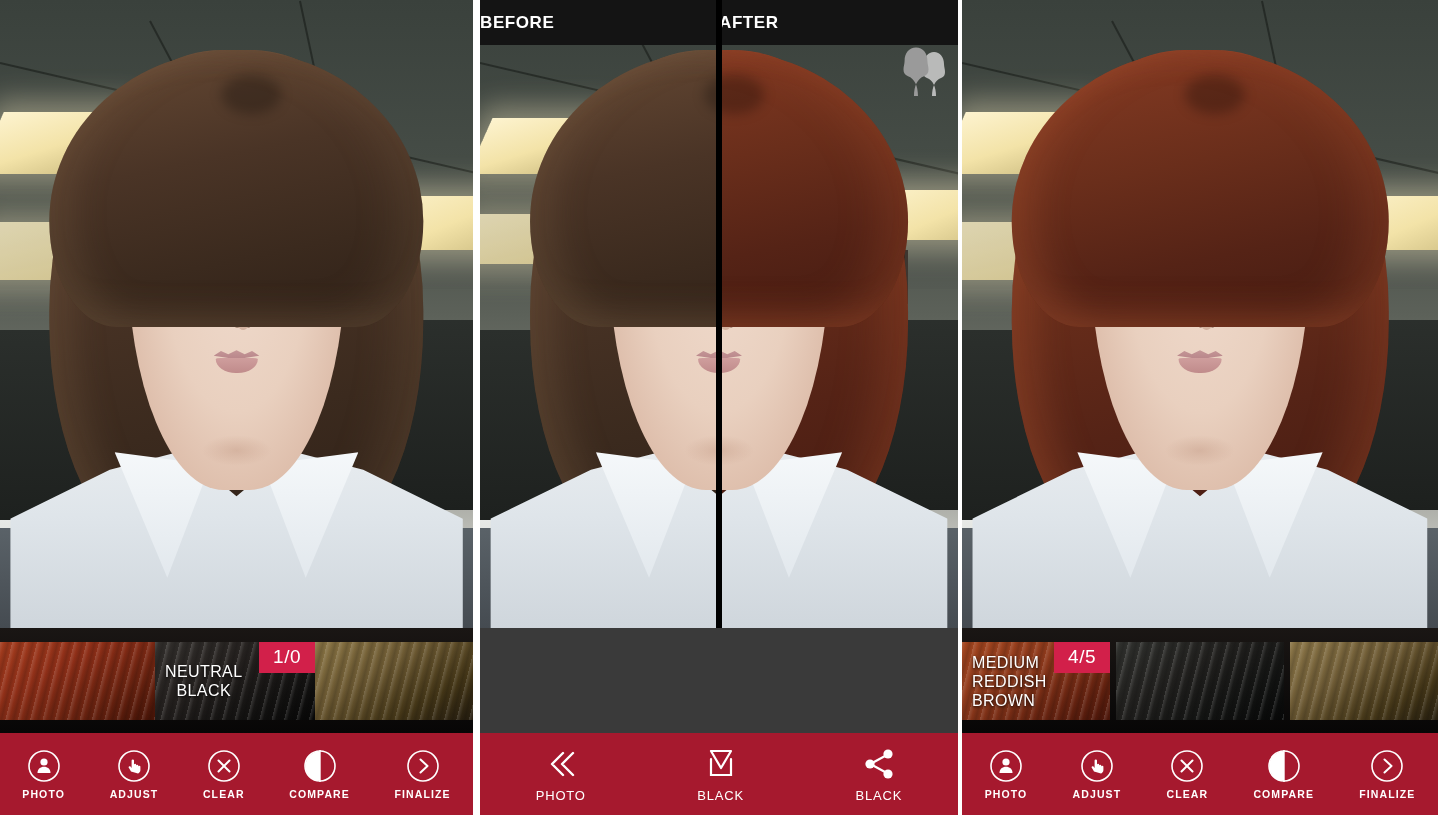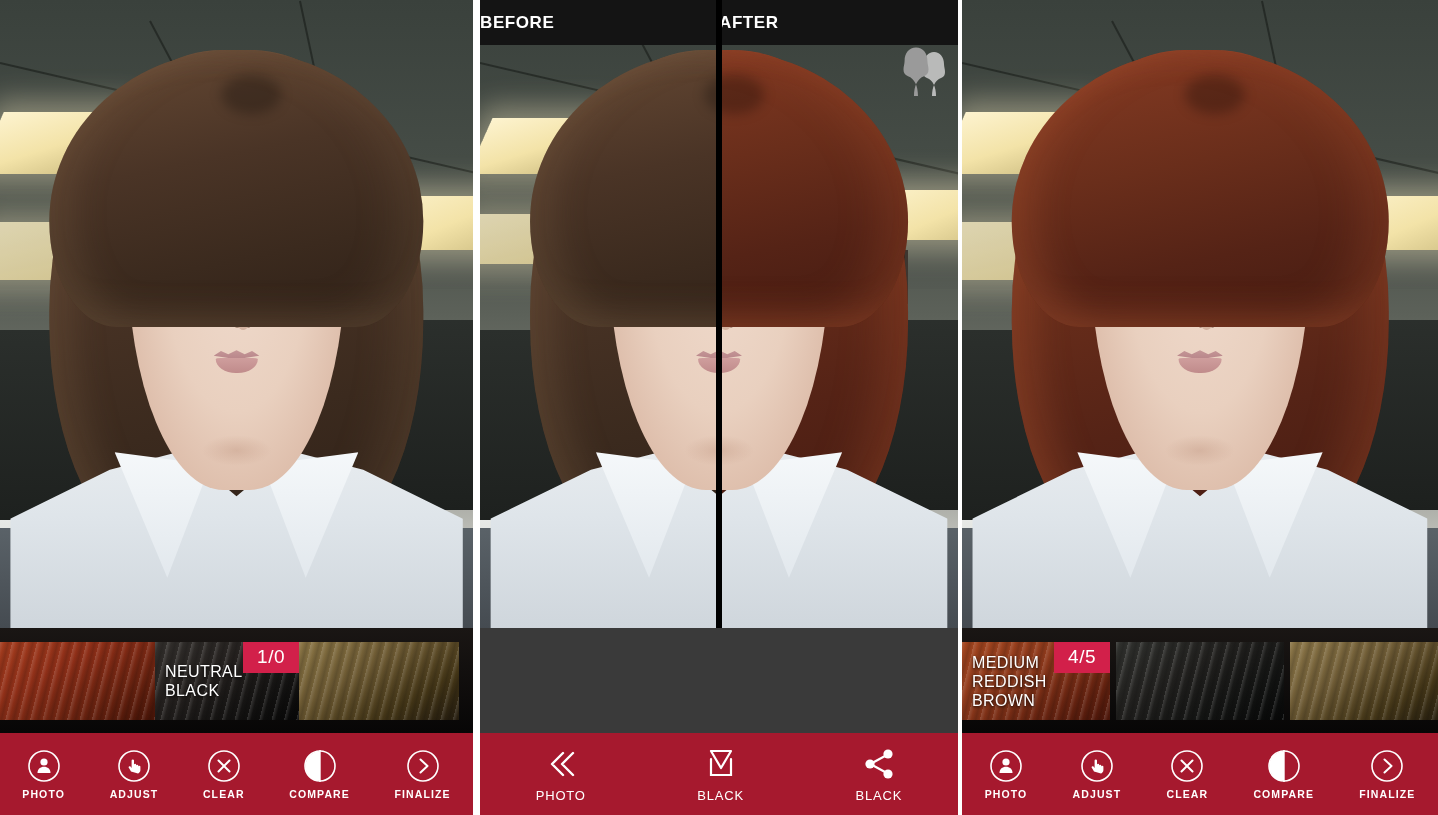--- a/index.html
+++ b/index.html
@@ -220,21 +220,21 @@
           <div class="hair-part"></div>
         </div>
       </div>
     </div>
 
     <div class="swatch-strip">
       <div class="strip-bg"></div>
       <div class="swatch" style="width:155px;">
         <div class="sw-tex" style="background:linear-gradient(150deg,#a33c1e,#8f2f18 35%,#6b2310 70%,#471407);"></div>
       </div>
-      <div class="swatch" style="width:144px;">
+      <div class="swatch" style="width:160px;text-align:center;">
         <div class="sw-tex" style="background:linear-gradient(150deg,#33302d,#25211f 40%,#131211 75%,#070707);"></div>
         <div class="sw-label">NEUTRAL
 BLACK</div>
         <div class="sw-badge">1/0</div>
       </div>
       <div class="swatch" style="width:160px;">
         <div class="sw-tex" style="background:linear-gradient(150deg,#8a7545,#6d5a33 38%,#443617 72%,#241c0f);"></div>
       </div>
     </div>
 

